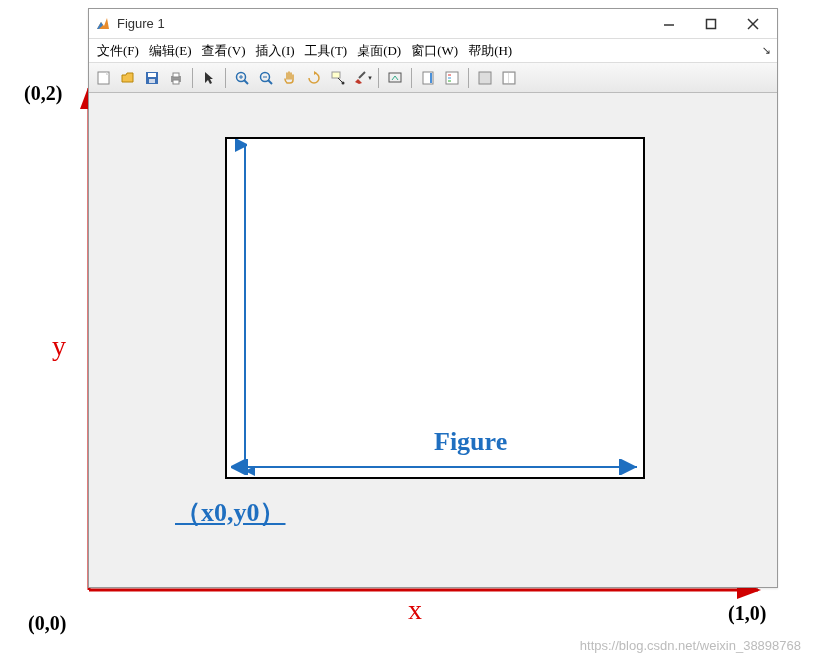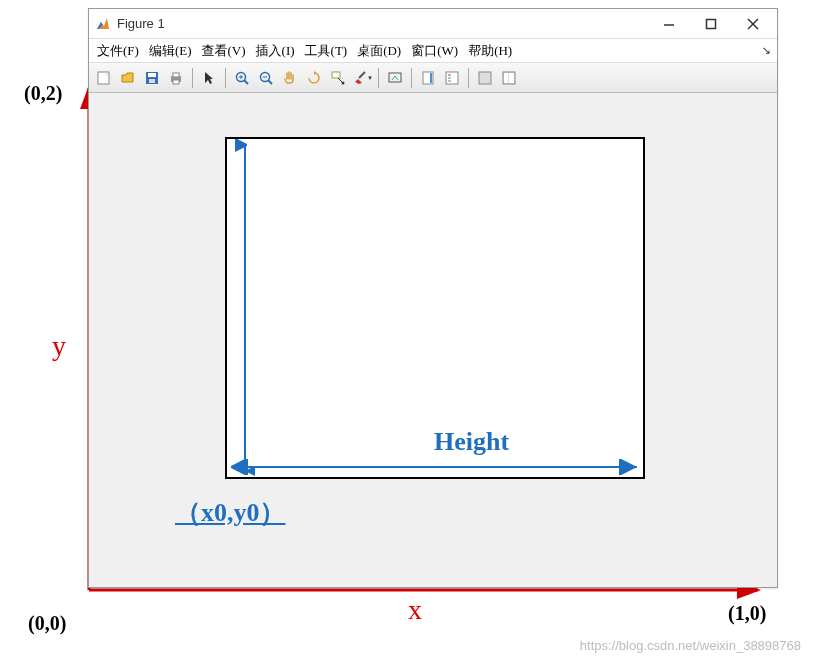--- a/index.html
+++ b/index.html
@@ -346,18 +346,18 @@
         <marker id="aV1" markerWidth="8" markerHeight="10" refX="4" refY="1" orient="auto">
             <path d="M0,8 L4,0 L8,8 Z" fill="#1f6fc0"></path>
           </marker>
         <marker id="aV2" markerWidth="8" markerHeight="10" refX="4" refY="9" orient="auto">
             <path d="M0,0 L4,8 L8,0 Z" fill="#1f6fc0"></path>
           </marker>
       </defs>
       <line x1="10" y1="6" x2="10" y2="332" stroke="#1f6fc0" stroke-width="2" marker-start="url(#aV1)" marker-end="url(#aV2)"></line>
     </svg>
 
-    <div class="label label-width">Height</div>
+    <div class="label label-width">Figure</div>
     <div class="label label-origin">（x0,y0）</div>
   </div>
 </div>
 
 <div class="watermark">https://blog.csdn.net/weixin_38898768</div>
 
 </body></html>

